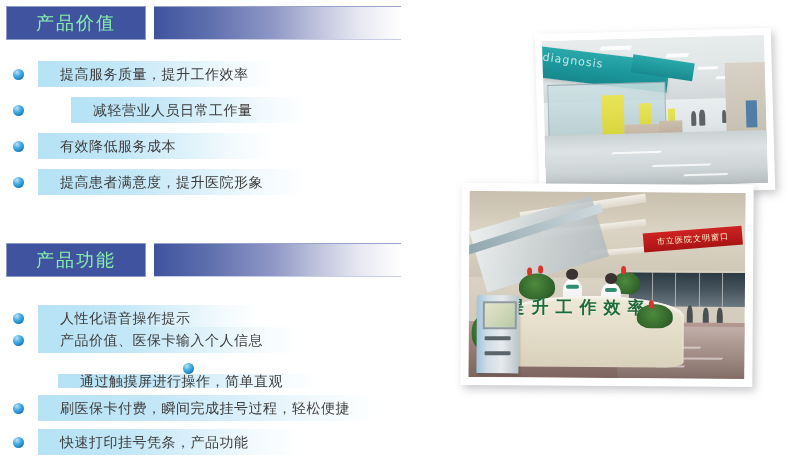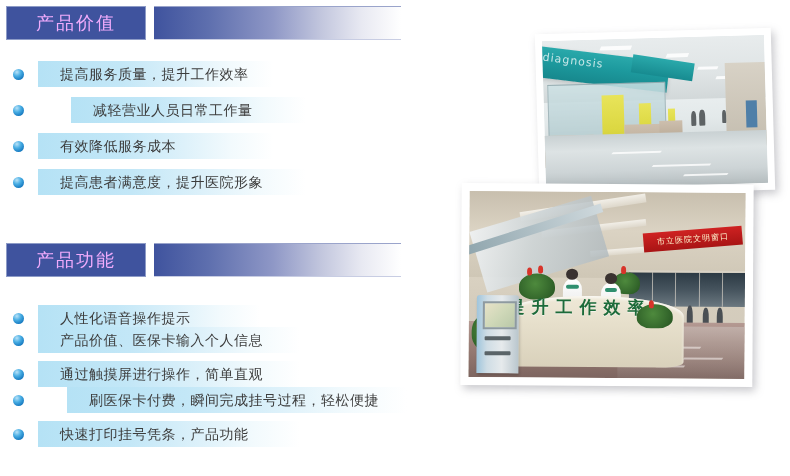--- a/index.html
+++ b/index.html
@@ -32,21 +32,21 @@
   .header-title-box {
     width: 140px;
     background: #3f539e;
     border: 1px solid #8d9bc7;
     box-sizing: border-box;
     display: flex;
     align-items: center;
     justify-content: center;
   }
   .header-title-box .title-text {
-    color: #f0abfc;
+    color: #86efac;
     font-size: 18px;
     letter-spacing: 2px;
     font-family: "DejaVu Sans", "Liberation Sans", sans-serif;
   }
   .header-bar {
     width: 247px;
     margin-left: 8px;
     background: linear-gradient(to right, #3f539e 0%, #5e6fae 22%, #8e97c6 48%, #c3c7de 68%, #e8e9f2 84%, #ffffff 100%);
     border-top: 1px solid #9aa4cb;
     border-bottom: 1px solid #c8cde3;
@@ -418,28 +418,28 @@
       </div>
     </div>
 
     <div class="bullet-row" style="margin-bottom:12px;">
       <span class="bullet-marker"></span>
       <div class="bullet-pill" style="width:262px;">
         <span class="bullet-text">产品价值、医保卡输入个人信息</span>
       </div>
     </div>
 
-    <div class="bullet-row" style="margin-bottom:4px;">
+    <div class="bullet-row" style="margin-bottom:12px;flex-direction:column;">
       <span class="bullet-marker"></span>
       <div class="bullet-pill" style="width:262px;">
         <span class="bullet-text">通过触摸屏进行操作，简单直观</span>
       </div>
     </div>
 
-    <div class="bullet-row" style="margin-bottom:12px;gap:29px;">
+    <div class="bullet-row" style="margin-bottom:12px;">
       <span class="bullet-marker"></span>
       <div class="bullet-pill" style="width:340px;">
         <span class="bullet-text">刷医保卡付费，瞬间完成挂号过程，轻松便捷</span>
       </div>
     </div>
 
     <div class="bullet-row">
       <span class="bullet-marker"></span>
       <div class="bullet-pill" style="width:262px;">
         <span class="bullet-text">快速打印挂号凭条，产品功能</span>

